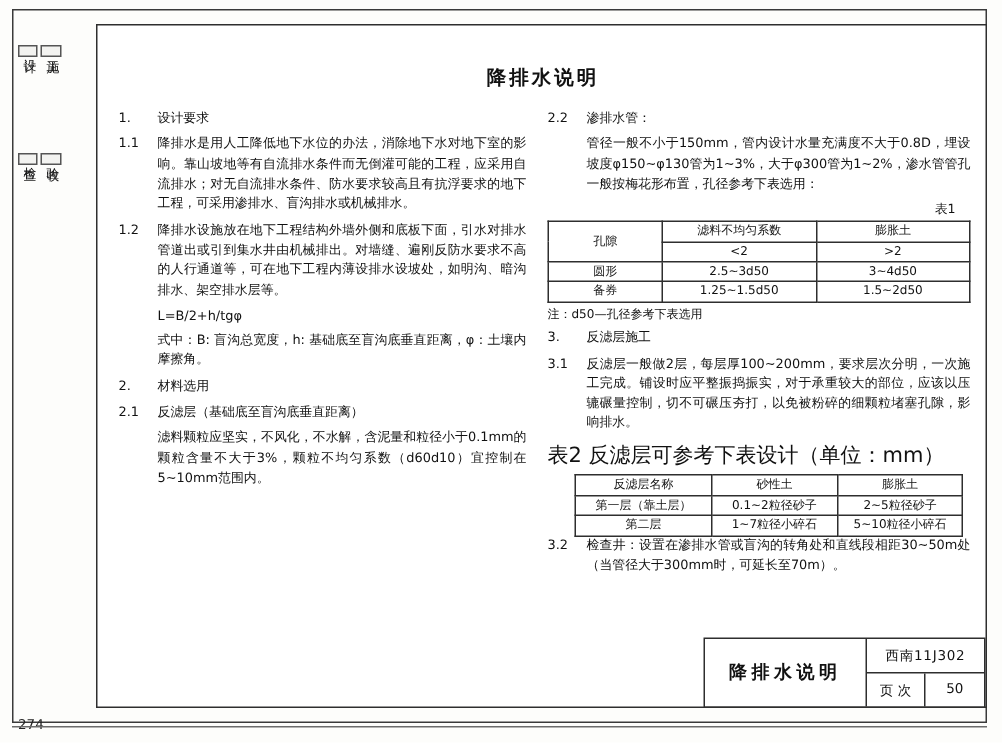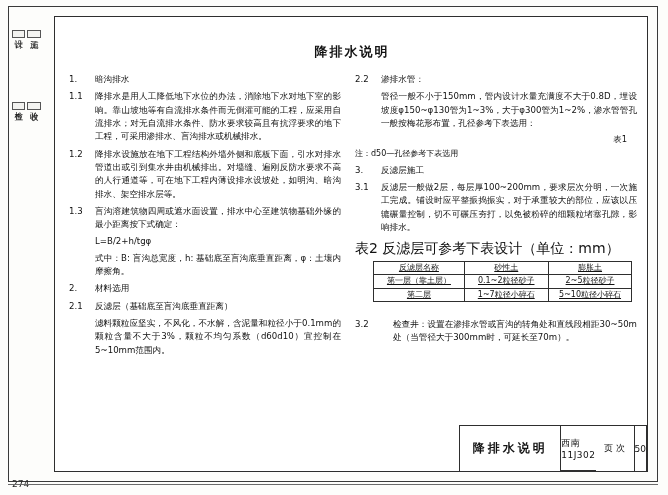--- a/index.html
+++ b/index.html
@@ -25,21 +25,21 @@
     position: absolute;
     left: 8px;
     top: 6px;
     width: 650px;
     height: 476px;
     border: 1px solid #3a3a3a;
     box-sizing: border-box;
   }
   .inner-frame {
     position: absolute;
-    left: 54px;
+    left: 64px;
     top: 16px;
     width: 594px;
     height: 456px;
     border: 1px solid #2e2e2e;
     box-sizing: border-box;
     background: #ffffff;
   }
   
   .side-stamps {
     position: absolute;
@@ -141,21 +141,20 @@
   .note {
     font-size: 8px;
     margin-top: 2px;
   }
   .tbl2-cap {
     font-size: 14px;
     margin: 3px 0 1px 0;
   }
   table.t2 td {
     font-size: 8px;
-    text-decoration: underline;
   }
   table.t2 td.lcell {
     text-align: center;
   }
   
   .title-block {
     position: absolute;
     left: 404px;
     top: 408px;
     width: 188px;
@@ -170,21 +169,21 @@
     align-items: center;
     justify-content: center;
     border-right: 1px solid #2e2e2e;
     font-size: 12px;
     letter-spacing: 3px;
     font-weight: bold;
   }
   .tb-right {
     flex: 0 0 78px;
     display: flex;
-    flex-direction: row;
+    flex-direction: column;
   }
   .tb-r1 {
     flex: 1 1 50%;
     border-bottom: 1px solid #2e2e2e;
     display: flex;
     align-items: center;
     justify-content: center;
     font-size: 9px;
     letter-spacing: 0.5px;
   }
@@ -236,37 +235,33 @@
   <div class="page-num-bl">274</div>
 
   <div class="inner-frame">
 
     <div class="doc-title">降排水说明</div>
 
     <div class="col col-left">
 
       <div class="blk">
         <span class="num">1.</span>
-        <span class="txt">暗沟排水</span>
+        <span class="txt">设计要求</span>
       </div>
 
       <div class="blk">
         <span class="num">1.1</span>
         <span class="txt">降排水是用人工降低地下水位的办法，消除地下水对地下室的影响。靠山坡地等有自流排水条件而无倒灌可能的工程，应采用自流排水；对无自流排水条件、防水要求较高且有抗浮要求的地下工程，可采用渗排水、盲沟排水或机械排水。</span>
       </div>
 
       <div class="blk">
         <span class="num">1.2</span>
         <span class="txt">降排水设施放在地下工程结构外墙外侧和底板下面，引水对排水管道出或引到集水井由机械排出。对墙缝、遍刚反防水要求不高的人行通道等，可在地下工程内薄设排水设坡处，如明沟、暗沟排水、架空排水层等。</span>
       </div>
 
-      <div class="blk">
-        <span class="num">1.3</span>
-        <span class="txt">盲沟溶建筑物四周或遮水面设置，排水中心至建筑物基础外缘的最小距离按下式确定：</span>
-      </div>
 
       <div class="plain indent1">L=B/2+h/tgφ</div>
 
       <div class="plain indent1">式中：B: 盲沟总宽度，h: 基础底至盲沟底垂直距离，φ：土壤内摩擦角。</div>
 
       <div class="blk" style="margin-top:4px;">
         <span class="num">2.</span>
         <span class="txt">材料选用</span>
       </div>
 
@@ -283,20 +278,43 @@
 
       <div class="blk">
         <span class="num">2.2</span>
         <span class="txt">渗排水管：</span>
       </div>
 
       <div class="plain indent1">管径一般不小于150mm，管内设计水量充满度不大于0.8D，埋设坡度φ150~φ130管为1~3%，大于φ300管为1~2%，渗水管管孔一般按梅花形布置，孔径参考下表选用：</div>
 
       <div class="tbl-caption" style="margin-right:10px;">表1</div>
 
+      <table class="t">
+        <tbody>
+          <tr>
+            <td rowspan="2" style="width:26%;">孔隙</td>
+            <td>滤料不均匀系数</td>
+            <td>膨胀土</td>
+          </tr>
+          <tr>
+            <td>&lt;2</td>
+            <td>&gt;2</td>
+          </tr>
+          <tr>
+            <td>圆形</td>
+            <td>2.5~3d50</td>
+            <td>3~4d50</td>
+          </tr>
+          <tr>
+            <td>备券</td>
+            <td>1.25~1.5d50</td>
+            <td>1.5~2d50</td>
+          </tr>
+        </tbody>
+      </table>
 
       <div class="note">注：d50—孔径参考下表选用</div>
 
       <div class="blk" style="margin-top:3px;">
         <span class="num">3.</span>
         <span class="txt">反滤层施工</span>
       </div>
 
       <div class="blk">
         <span class="num">3.1</span>
@@ -318,21 +336,21 @@
             <td>2~5粒径砂子</td>
           </tr>
           <tr>
             <td class="lcell">第二层</td>
             <td>1~7粒径小碎石</td>
             <td>5~10粒径小碎石</td>
           </tr>
         </tbody>
       </table>
 
-      <div class="blk" style="margin-top:16px;gap:12px;">
+      <div class="blk" style="margin-top:0;">
         <span class="num">3.2</span>
         <span class="txt">检查井：设置在渗排水管或盲沟的转角处和直线段相距30~50m处（当管径大于300mm时，可延长至70m）。</span>
       </div>
 
     </div>
 
     <div class="title-block">
       <div class="tb-left">降排水说明</div>
       <div class="tb-right">
         <div class="tb-r1">西南11J302</div>

